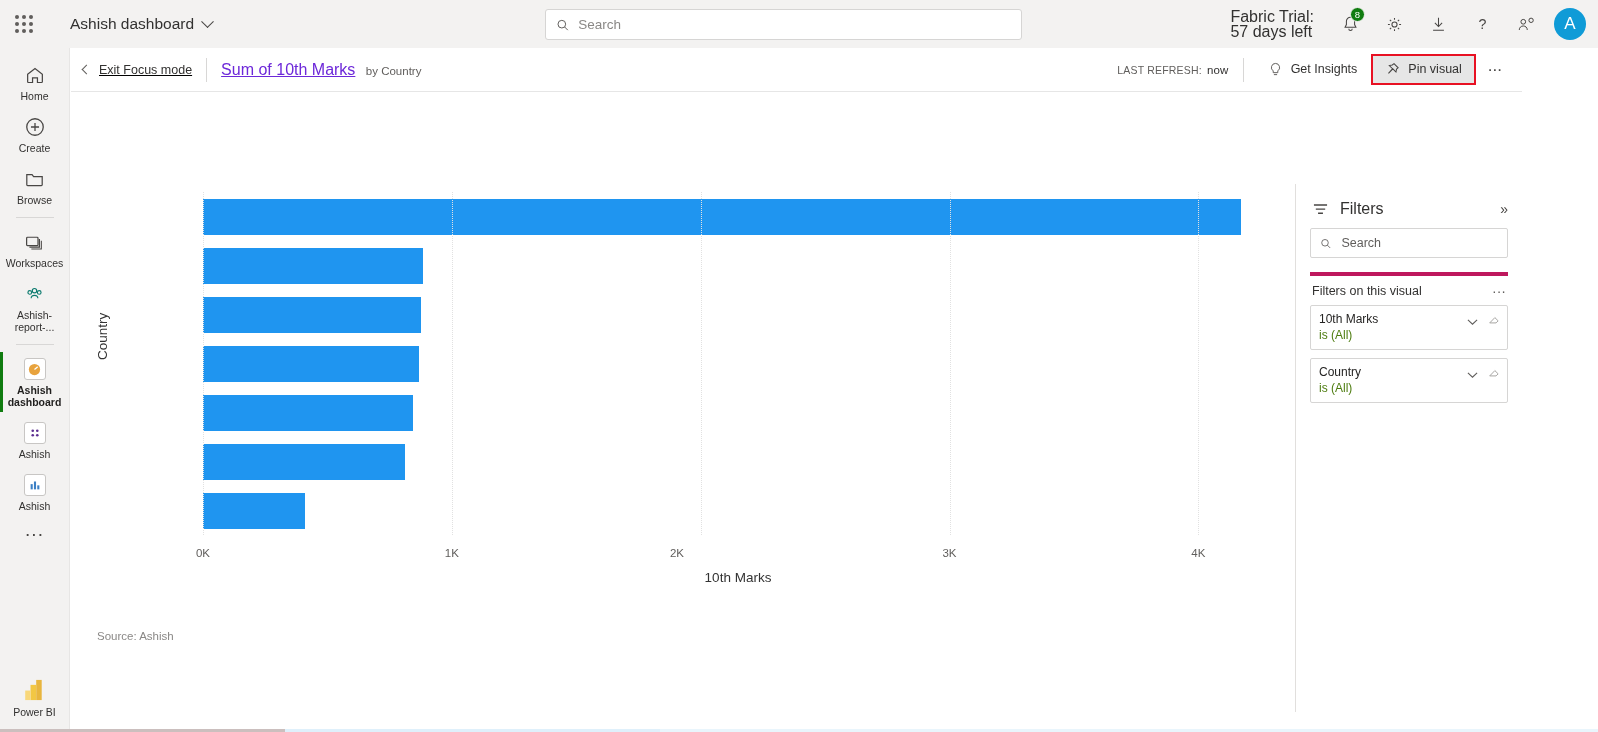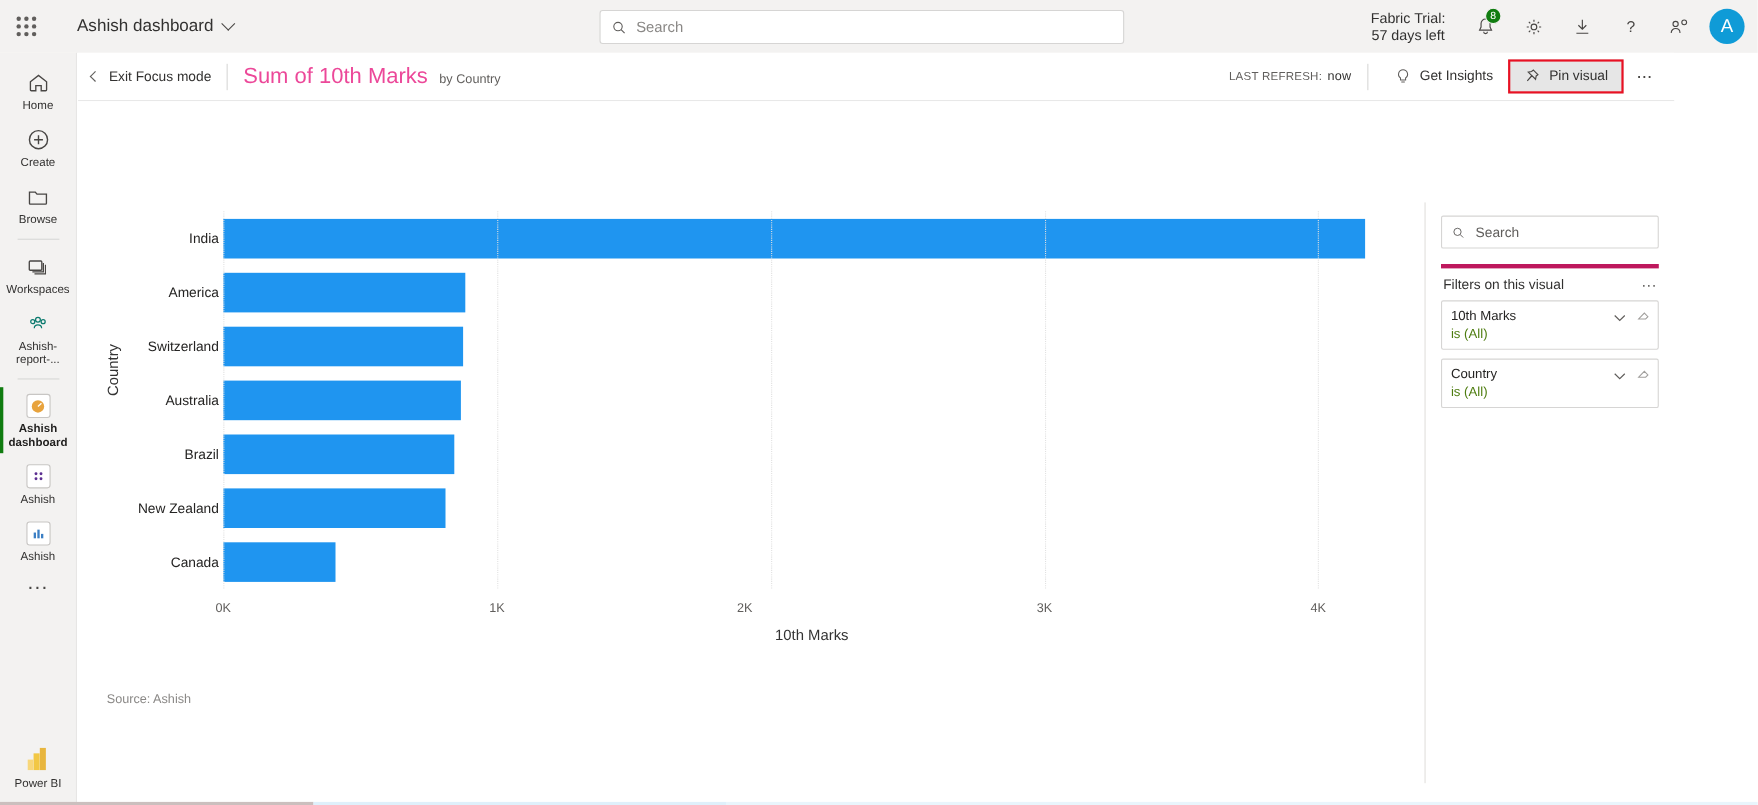--- a/index.html
+++ b/index.html
@@ -41,21 +41,21 @@
     display: flex; align-items: center; padding: 0 10px; gap: 9px;
   }
   .search-wrap input {
     border: 0; outline: 0; font-size: 13.5px; color: #323130; width: 100%;
     font-family: "Liberation Sans", sans-serif; background: transparent;
   }
   .search-wrap input::placeholder { color: #8a8886; }
   .topright {
     position: absolute; right: 0; top: 0; height: 48px; display: flex; align-items: center;
   }
-  .trial { font-size: 13px; color: #323130; line-height: 15px; text-align: center; margin-right: 14px; }
+  .trial { font-size: 16px; color: #323130; line-height: 15px; text-align: left; margin-right: 14px; }
   .ticon {
     width: 44px; height: 48px; display: flex; align-items: center; justify-content: center;
     position: relative; cursor: pointer; color: #484644;
   }
   .badge {
     position: absolute; top: 7px; right: 7px; min-width: 15px; height: 15px;
     background: #107c10; color: #fff; border-radius: 8px; font-size: 9.5px;
     display: flex; align-items: center; justify-content: center; padding: 0 3px;
     border: 1.5px solid #f3f2f1;
   }
@@ -91,28 +91,28 @@
   }
   .dots-ico { font-size: 19px; color: #484644; letter-spacing: 1px; line-height: 10px; }
   .nav-bottom { position: absolute; bottom: 14px; display: flex; flex-direction: column; align-items: center; gap: 4px; }
 
   
   .vis-header {
     position: absolute; left: 71px; top: 48px; right: 0; height: 44px;
     background: #fff; border-bottom: 1px solid #e6e6e6;
     display: flex; align-items: center;
   }
-  .exitfocus { display: flex; align-items: center; gap: 9px; margin-left: 12px; cursor: pointer; }
+  .exitfocus { display: flex; align-items: center; gap: 9px; margin-left: 12px; cursor: pointer; text-decoration: underline; }
   .chev-lt {
     width: 7px; height: 7px; border-left: 1.3px solid #605e5c; border-bottom: 1.3px solid #605e5c;
     transform: rotate(45deg);
   }
   .exitfocus span { font-size: 12.5px; color: #323130; }
   .vsep { width: 1px; height: 24px; background: #d8d7d6; margin: 0 14px; }
-  .vis-title { font-size: 20px; color: #ec4899; }
+  .vis-title { font-size: 16px; color: #6d28d9; text-decoration: underline; }
   .vis-sub { font-size: 11.5px; color: #605e5c; margin-left: 6px; }
   .hdr-right { margin-left: auto; display: flex; align-items: center; padding-right: 8px; }
   .lastrefresh { font-size: 10.5px; color: #605e5c; letter-spacing: .2px; }
   .lastrefresh b { font-weight: normal; color: #323130; margin-left: 5px; font-size: 11.5px; }
   .hdr-btn {
     display: flex; align-items: flex-start; gap: 8px; padding: 6px 10px; cursor: pointer;
     font-size: 12.5px; color: #323130;
   }
   .pin-highlight {
     border: 2px solid #e81123; background: #e6e6e6; padding: 6px 12px; margin-left: 4px;
@@ -400,29 +400,20 @@
 
       <div class="kebab">...</div>
     </div>
   </div>
 
   <div class="canvas">
     <div class="chart-area">
 
       <div class="ylabel">Country</div>
 
-      <div class="cat-labels">
-        <div class="cat-label">India</div>
-        <div class="cat-label">America</div>
-        <div class="cat-label">Switzerland</div>
-        <div class="cat-label">Australia</div>
-        <div class="cat-label">Brazil</div>
-        <div class="cat-label">New Zealand</div>
-        <div class="cat-label">Canada</div>
-      </div>
 
       <div class="plot">
         <div class="gridline" style="left: 0px;"></div>
         <div class="gridline" style="left: 248.837px;"></div>
         <div class="gridline" style="left: 497.674px;"></div>
         <div class="gridline" style="left: 746.512px;"></div>
         <div class="gridline" style="left: 995.349px;"></div>
 
         <div class="bar-row">
             <div class="bar" style="width: 1037.65px; background: rgb(31, 149, 240);"></div>
@@ -453,20 +444,27 @@
         <div class="xtick" style="left: 474px;">2K</div>
         <div class="xtick" style="left: 746.512px;">3K</div>
         <div class="xtick" style="left: 995.349px;">4K</div>
       </div>
 
       <div class="xtitle">10th Marks</div>
       <div class="source">Source: Ashish</div>
     </div>
 
     <div class="filters">
+      <div class="f-head">
+        <svg width="17" height="15" viewBox="0 0 18 16">
+          <path d="M2 3.2h14M4 7.6h10M6.4 12h5.2" stroke="#484644" stroke-width="1.4"></path>
+        </svg>
+        <span class="f-title">Filters</span>
+        <span class="f-expand">»</span>
+      </div>
 
       <div class="f-search">
         <svg width="13" height="13" viewBox="0 0 16 16">
           <circle cx="7" cy="7" r="4.6" fill="none" stroke="#605e5c" stroke-width="1.2"></circle>
           <line x1="10.4" y1="10.4" x2="14.2" y2="14.2" stroke="#605e5c" stroke-width="1.2"></line>
         </svg>
         <input type="text" placeholder="Search" style="">
       </div>
 
       <div class="f-sectionhead">

